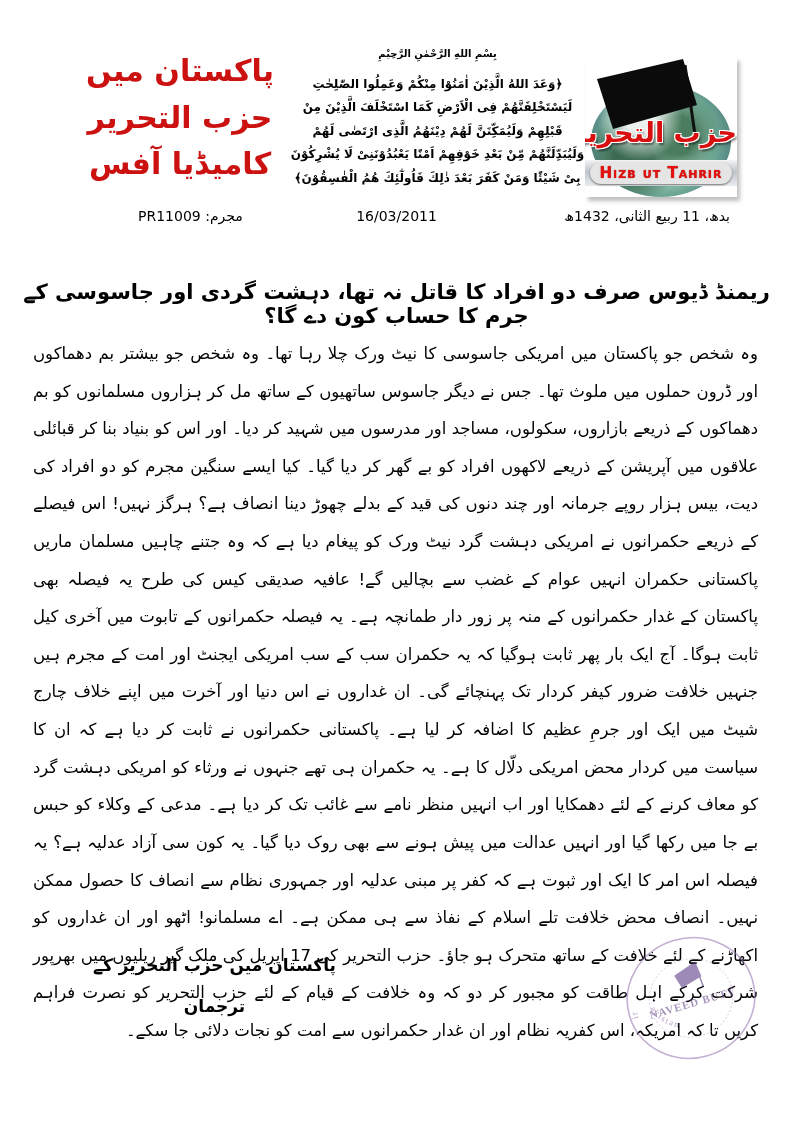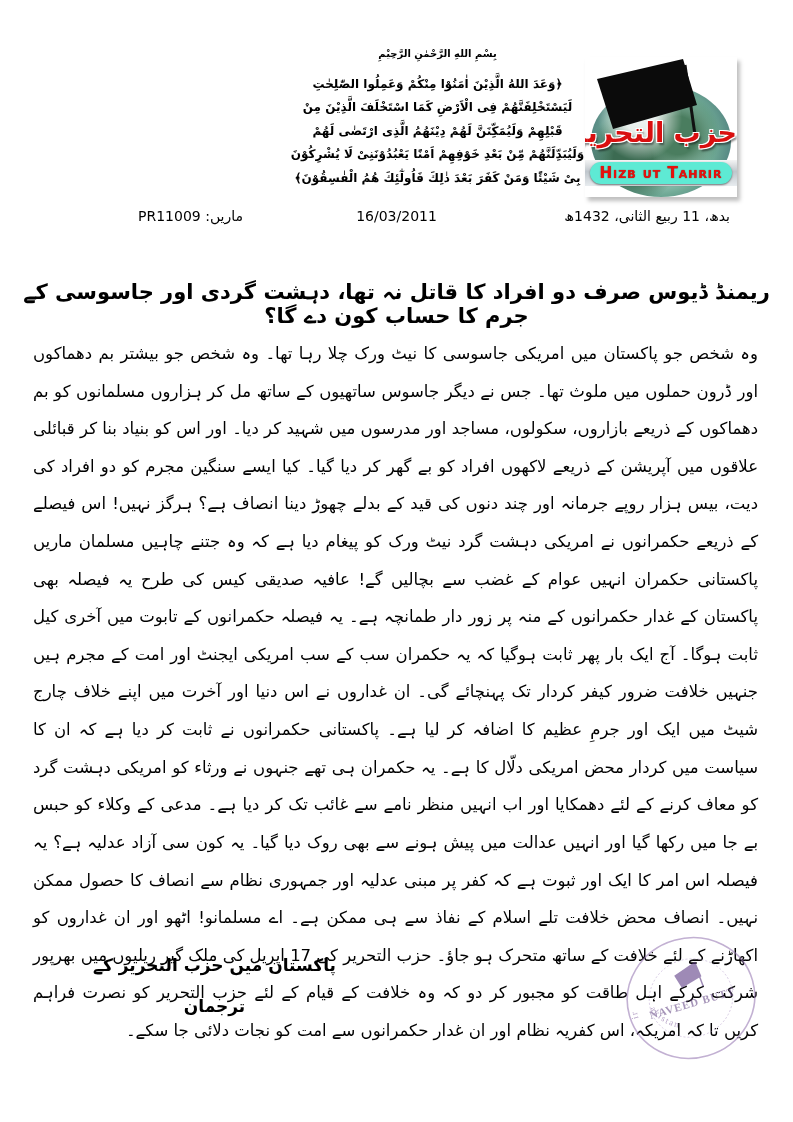--- a/index.html
+++ b/index.html
@@ -54,21 +54,21 @@
     font-size:27px;font-weight:bold;color:#d90f0f;
     text-shadow:-1px -1px 0 #fff,1px -1px 0 #fff,-1px 1px 0 #fff,1px 1px 0 #fff,2px 3px 2px rgba(0,0,0,.45);
     direction:rtl;white-space:nowrap;
   }
   .logo-band{
     position:absolute;left:0;right:0;top:103px;height:26px;
     background:linear-gradient(#f4f4f4,#bfc6cc 45%,#e8ecef);
   }
   .logo-banner{
     position:absolute;left:5px;right:5px;top:105px;height:22px;
-    background:#5eead4;border-radius:11px;
+    background:#e5e5e5;border-radius:11px;
     display:flex;align-items:center;justify-content:center;
     box-shadow:0 1px 2px rgba(0,0,0,.5);
   }
   .logo-banner span{
     font-variant:small-caps;
     font-weight:bold;font-size:15px;letter-spacing:1px;
     color:#e8100c;direction:ltr;
     text-shadow:0 0 1px #7a0000;
   }
   
@@ -107,20 +107,25 @@
     opacity:.8;
   }
 </style>
 </head>
 <body>
 
 <div class="page">
 
   <div class="header">
 
+    <div class="media-office">
+      <div>پاکستان میں</div>
+      <div>حزب التحریر</div>
+      <div>کامیڈیا آفس</div>
+    </div>
 
     <div class="quran-block">
       <div class="bismillah">بِسْمِ اللهِ الرَّحْمٰنِ الرَّحِيْمِ</div>
       <div class="verse">﴿وَعَدَ اللهُ الَّذِيْنَ اٰمَنُوْا مِنْكُمْ وَعَمِلُوا الصّٰلِحٰتِ لَيَسْتَخْلِفَنَّهُمْ فِى الْاَرْضِ كَمَا اسْتَخْلَفَ الَّذِيْنَ مِنْ قَبْلِهِمْ وَلَيُمَكِّنَنَّ لَهُمْ دِيْنَهُمُ الَّذِى ارْتَضٰى لَهُمْ وَلَيُبَدِّلَنَّهُمْ مِّنْ بَعْدِ خَوْفِهِمْ اَمْنًا يَعْبُدُوْنَنِىْ لَا يُشْرِكُوْنَ بِىْ شَيْئًا وَمَنْ كَفَرَ بَعْدَ ذٰلِكَ فَاُولٰٓئِكَ هُمُ الْفٰسِقُوْنَ﴾</div>
     </div>
 
     <div class="logo">
       <div class="globe"></div>
       <div class="logo-band"></div>
       <svg class="flag-svg" viewBox="0 0 152 95">
@@ -139,21 +144,21 @@
       <div class="logo-banner">
         <span>Hizb ut Tahrir</span>
       </div>
     </div>
   </div>
 
   <div class="date-row">
     <div class="hijri">بدھ، 11 ربیع الثانی، 1432ھ</div>
     <div class="greg">16/03/2011</div>
     <div class="number">
-      <span>ماریں:</span>
+      <span>مجرم:</span>
       <span dir="ltr">PR11009</span>
     </div>
   </div>
 
   <div class="subheadline">ریمنڈ ڈیوس صرف دو افراد کا قاتل نہ تھا، دہشت گردی اور جاسوسی کے جرم کا حساب کون دے گا؟</div>
 
   <div class="body-text">وہ شخص جو پاکستان میں امریکی جاسوسی کا نیٹ ورک چلا رہا تھا۔ وہ شخص جو بیشتر بم دھماکوں اور ڈرون حملوں میں ملوث تھا۔ جس نے دیگر جاسوس ساتھیوں کے ساتھ مل کر ہزاروں مسلمانوں کو بم دھماکوں کے ذریعے بازاروں، سکولوں، مساجد اور مدرسوں میں شہید کر دیا۔ اور اس کو بنیاد بنا کر قبائلی علاقوں میں آپریشن کے ذریعے لاکھوں افراد کو بے گھر کر دیا گیا۔ کیا ایسے سنگین مجرم کو دو افراد کی دیت، بیس ہزار روپے جرمانہ اور چند دنوں کی قید کے بدلے چھوڑ دینا انصاف ہے؟ ہرگز نہیں! اس فیصلے کے ذریعے حکمرانوں نے امریکی دہشت گرد نیٹ ورک کو پیغام دیا ہے کہ وہ جتنے چاہیں مسلمان ماریں پاکستانی حکمران انہیں عوام کے غضب سے بچالیں گے! عافیہ صدیقی کیس کی طرح یہ فیصلہ بھی پاکستان کے غدار حکمرانوں کے منہ پر زور دار طمانچہ ہے۔ یہ فیصلہ حکمرانوں کے تابوت میں آخری کیل ثابت ہوگا۔ آج ایک بار پھر ثابت ہوگیا کہ یہ حکمران سب کے سب امریکی ایجنٹ اور امت کے مجرم ہیں جنہیں خلافت ضرور کیفر کردار تک پہنچائے گی۔ ان غداروں نے اس دنیا اور آخرت میں اپنے خلاف چارج شیٹ میں ایک اور جرمِ عظیم کا اضافہ کر لیا ہے۔ پاکستانی حکمرانوں نے ثابت کر دیا ہے کہ ان کا سیاست میں کردار محض امریکی دلّال کا ہے۔ یہ حکمران ہی تھے جنہوں نے ورثاء کو امریکی دہشت گرد کو معاف کرنے کے لئے دھمکایا اور اب انہیں منظر نامے سے غائب تک کر دیا ہے۔ مدعی کے وکلاء کو حبس بے جا میں رکھا گیا اور انہیں عدالت میں پیش ہونے سے بھی روک دیا گیا۔ یہ کون سی آزاد عدلیہ ہے؟ یہ فیصلہ اس امر کا ایک اور ثبوت ہے کہ کفر پر مبنی عدلیہ اور جمہوری نظام سے انصاف کا حصول ممکن نہیں۔ انصاف محض خلافت تلے اسلام کے نفاذ سے ہی ممکن ہے۔ اے مسلمانو! اٹھو اور ان غداروں کو اکھاڑنے کے لئے خلافت کے ساتھ متحرک ہو جاؤ۔ حزب التحریر کی 17 اپریل کی ملک گیر ریلیوں میں بھرپور شرکت کرکے اہل طاقت کو مجبور کر دو کہ وہ خلافت کے قیام کے لئے حزب التحریر کو نصرت فراہم کریں تا کہ امریکہ، اس کفریہ نظام اور ان غدار حکمرانوں سے امت کو نجات دلائی جا سکے۔</div>
 
   <div class="signature">
     <div>پاکستان میں حزب التحریر کے ترجمان</div>

